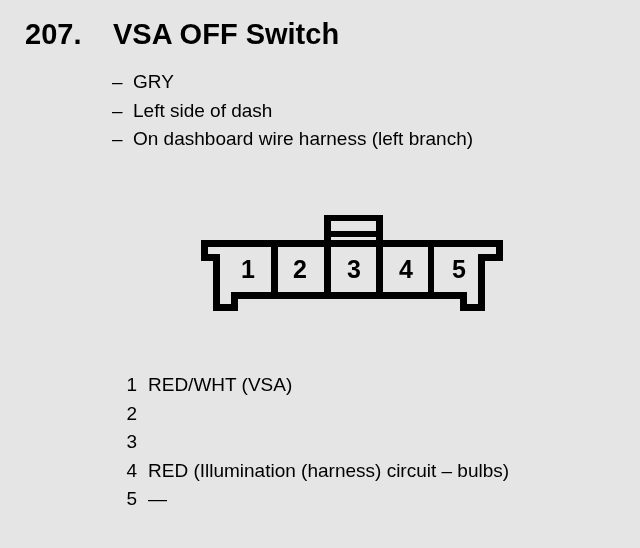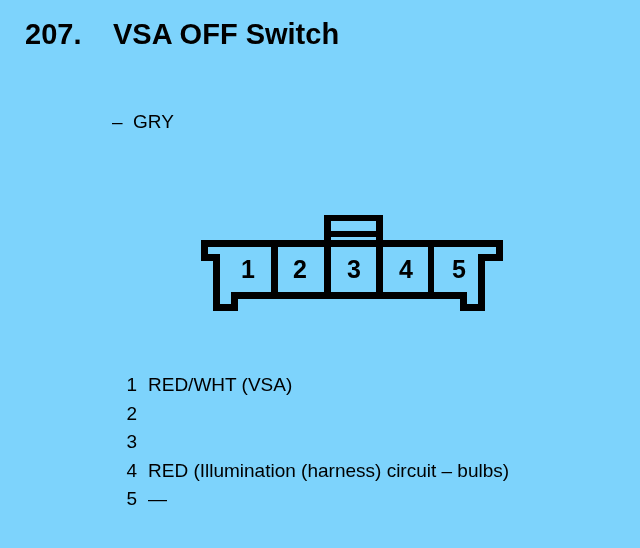--- a/index.html
+++ b/index.html
@@ -1,21 +1,21 @@
 <!DOCTYPE html>
 <html><head>
 <meta charset="utf-8">
 <style>
   * { margin: 0; padding: 0; box-sizing: border-box; }
   html, body { background: #ffffff; }
   .page {
     position: relative;
     width: 640px;
     height: 548px;
-    background: #7dd3fc;
+    background: #e5e5e5;
     color: #000000;
     font-family: "Liberation Sans", sans-serif;
     overflow: hidden;
   }
   .title {
     position: absolute;
     left: 25px;
     top: 20px;
     font-size: 29px;
     font-weight: bold;
@@ -25,21 +25,20 @@
   .title-num {
     display: inline-block;
     width: 88px;
   }
   .notes {
     position: absolute;
     left: 112px;
     top: 68px;
     font-size: 19px;
     line-height: 28.5px;
-    margin-top: 40px;
   }
   .note-line { white-space: nowrap; height: 28.5px; }
   .note-dash { display: inline-block; width: 21px; }
   .connector-svg {
     position: absolute;
     left: 0;
     top: 0;
     width: 640px;
     height: 548px;
   }
@@ -64,20 +63,26 @@
 
 <div class="page">
 
   <div class="title">
     <span class="title-num">207.</span><span>VSA OFF Switch</span>
   </div>
 
   <div class="notes">
     <div class="note-line">
       <span class="note-dash">–</span><span>GRY</span>
+    </div>
+    <div class="note-line">
+      <span class="note-dash">–</span><span>Left side of dash</span>
+    </div>
+    <div class="note-line">
+      <span class="note-dash">–</span><span>On dashboard wire harness (left branch)</span>
     </div>
   </div>
 
   <svg class="connector-svg" viewBox="0 0 640 548" xmlns="http://www.w3.org/2000/svg" aria-hidden="true">
     <path fill-rule="evenodd" d="M201,240 H324 V215 H383 V240 H503 V261 H485 V311 H460 V299 H238 V311 H213 V261 H201 Z
              M208,247 H271 V292 H231 V304 H220 V254 H208 Z
              M278,247 H324 V292 H278 Z
              M331,247 H376 V292 H331 Z
              M383,247 H428 V292 H383 Z
              M434,247 H496 V254 H478 V304 H467 V292 H434 Z

